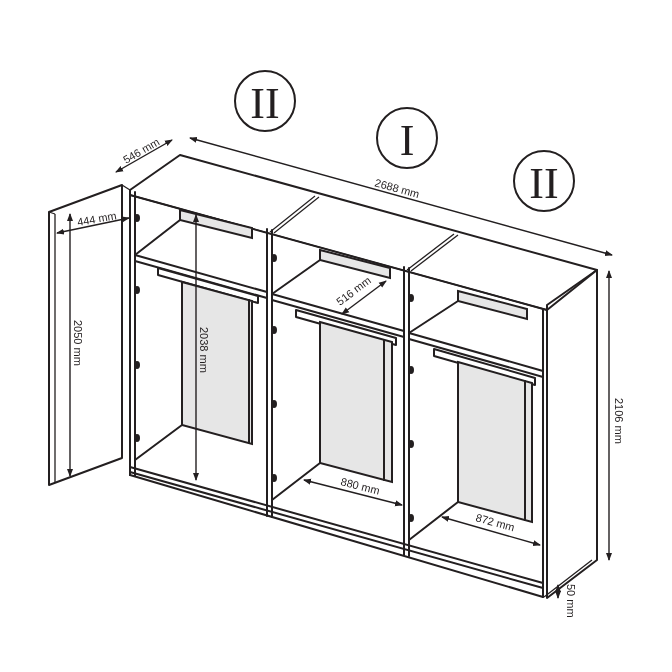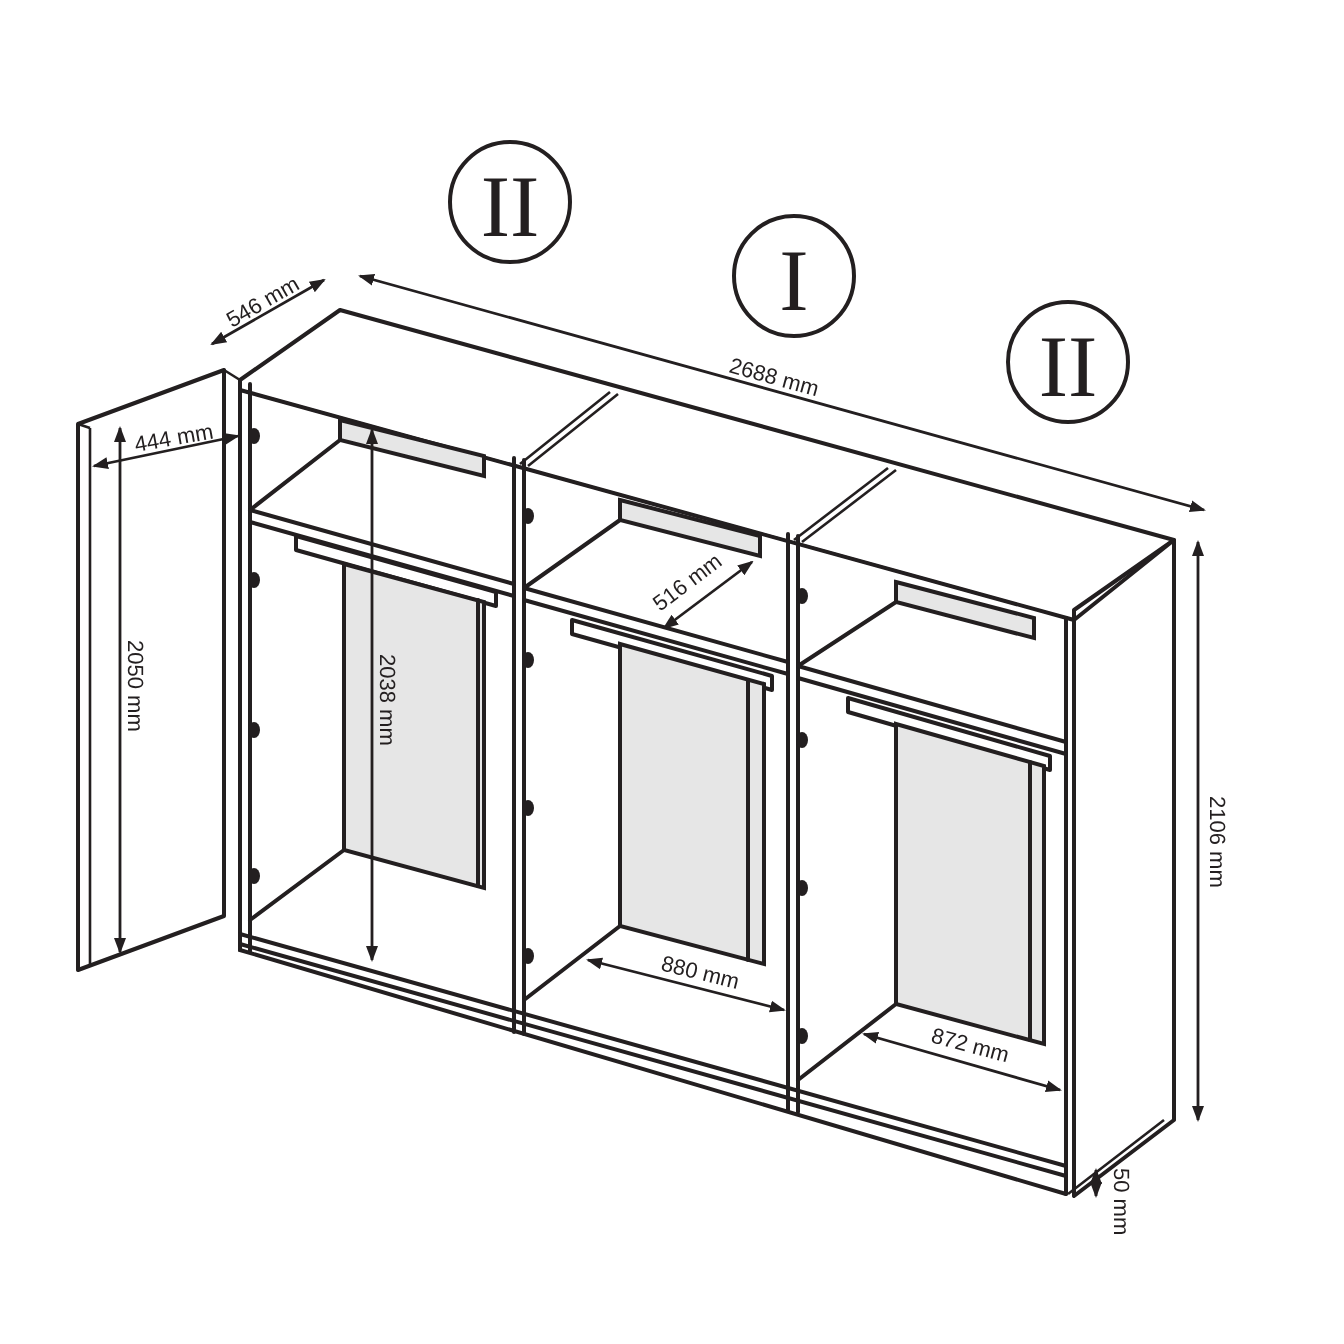--- a/index.html
+++ b/index.html
@@ -1,18 +1,18 @@
 <!DOCTYPE html>
 <html><head>
 <meta charset="utf-8">
 <style>
   html, body { margin: 0; padding: 0; background: #ffffff; }
   body { width: 672px; height: 672px; overflow: hidden; position: relative;
          font-family: "Liberation Sans", "DejaVu Sans", sans-serif; }
-  #canvas { position: absolute; left: 2px; top: 0; width: 536px; height: 672px; }
+  #canvas { position: absolute; left: 12px; top: 0; width: 536px; height: 672px; }
   svg text { font-family: "Liberation Sans", "DejaVu Sans", sans-serif; fill: #231f20; }
   .ln { stroke: #231f20; stroke-width: 2; fill: none; stroke-linejoin: round; stroke-linecap: round; }
   .thin { stroke: #231f20; stroke-width: 1.3; fill: none; }
   .panel { fill: #e6e6e6; stroke: #231f20; stroke-width: 2; }
   .white { fill: #ffffff; stroke: #231f20; stroke-width: 2; stroke-linejoin: round; }
   .dim { stroke: #231f20; stroke-width: 1.4; fill: none; }
   .lbl { font-size: 11px; }
   .roman { font-family: "Liberation Serif", "DejaVu Serif", serif; font-size: 44px; fill: #231f20; }
   .hinge { fill: #231f20; }
 </style>

